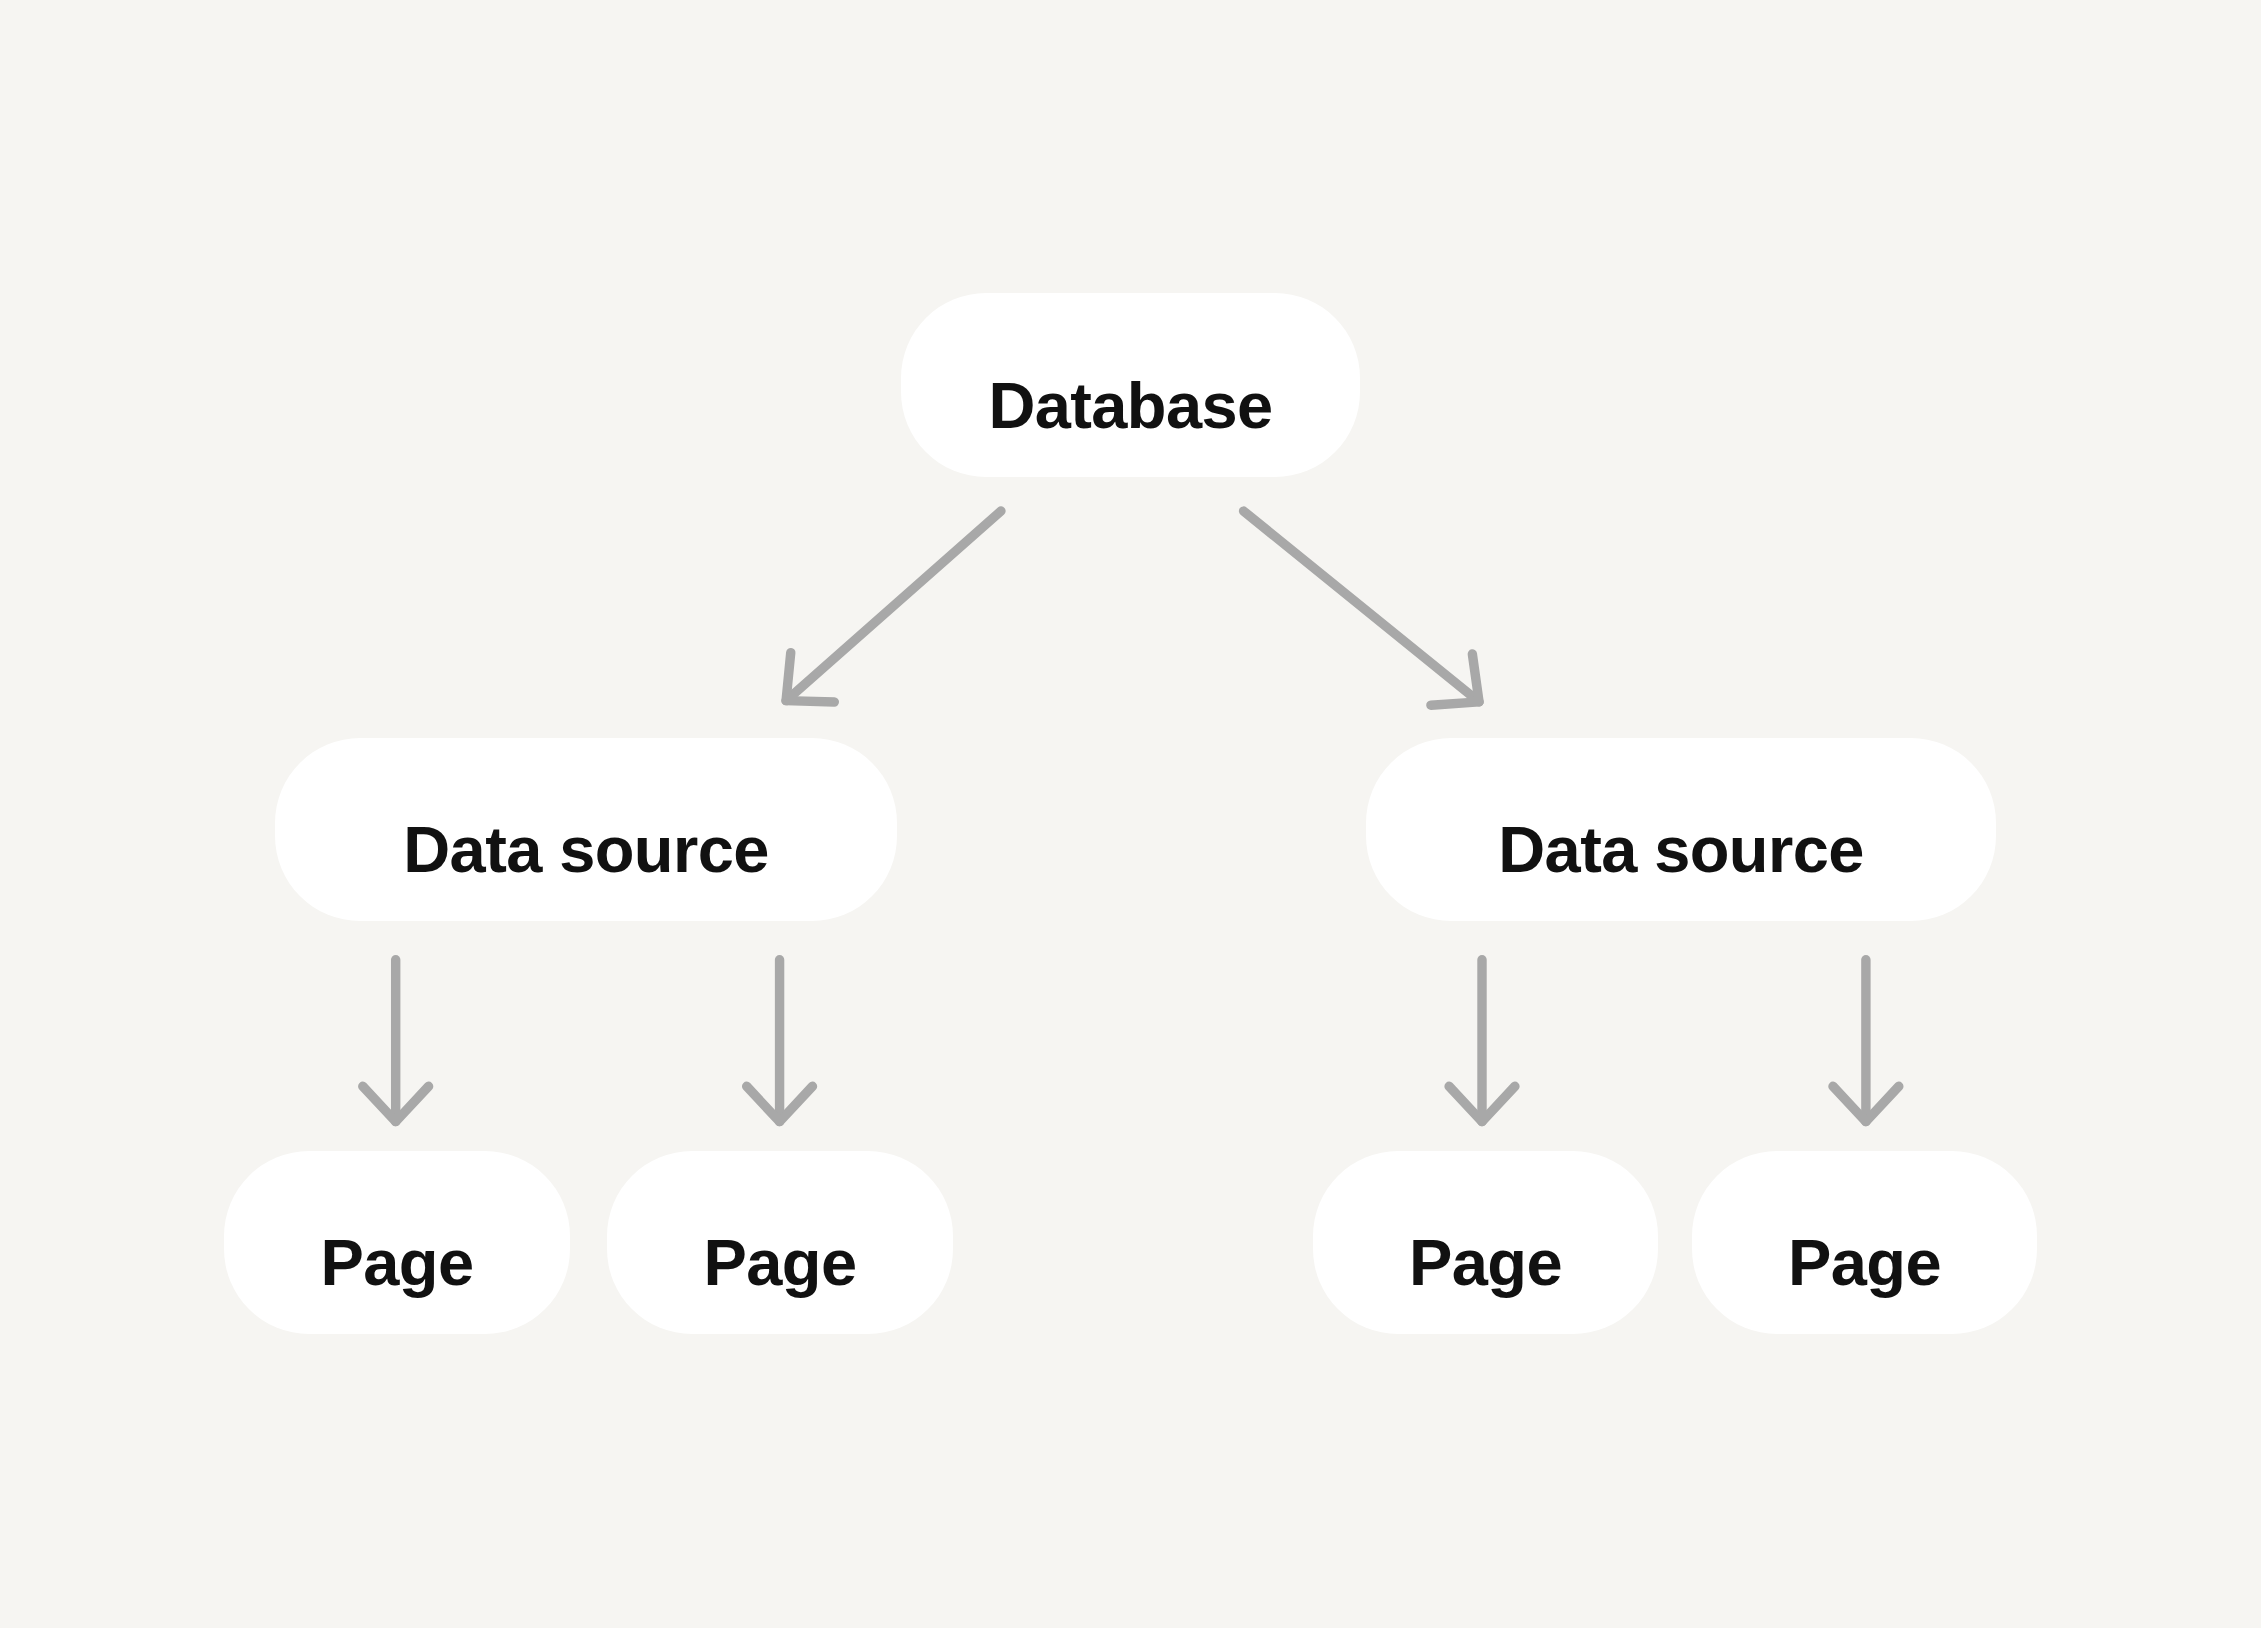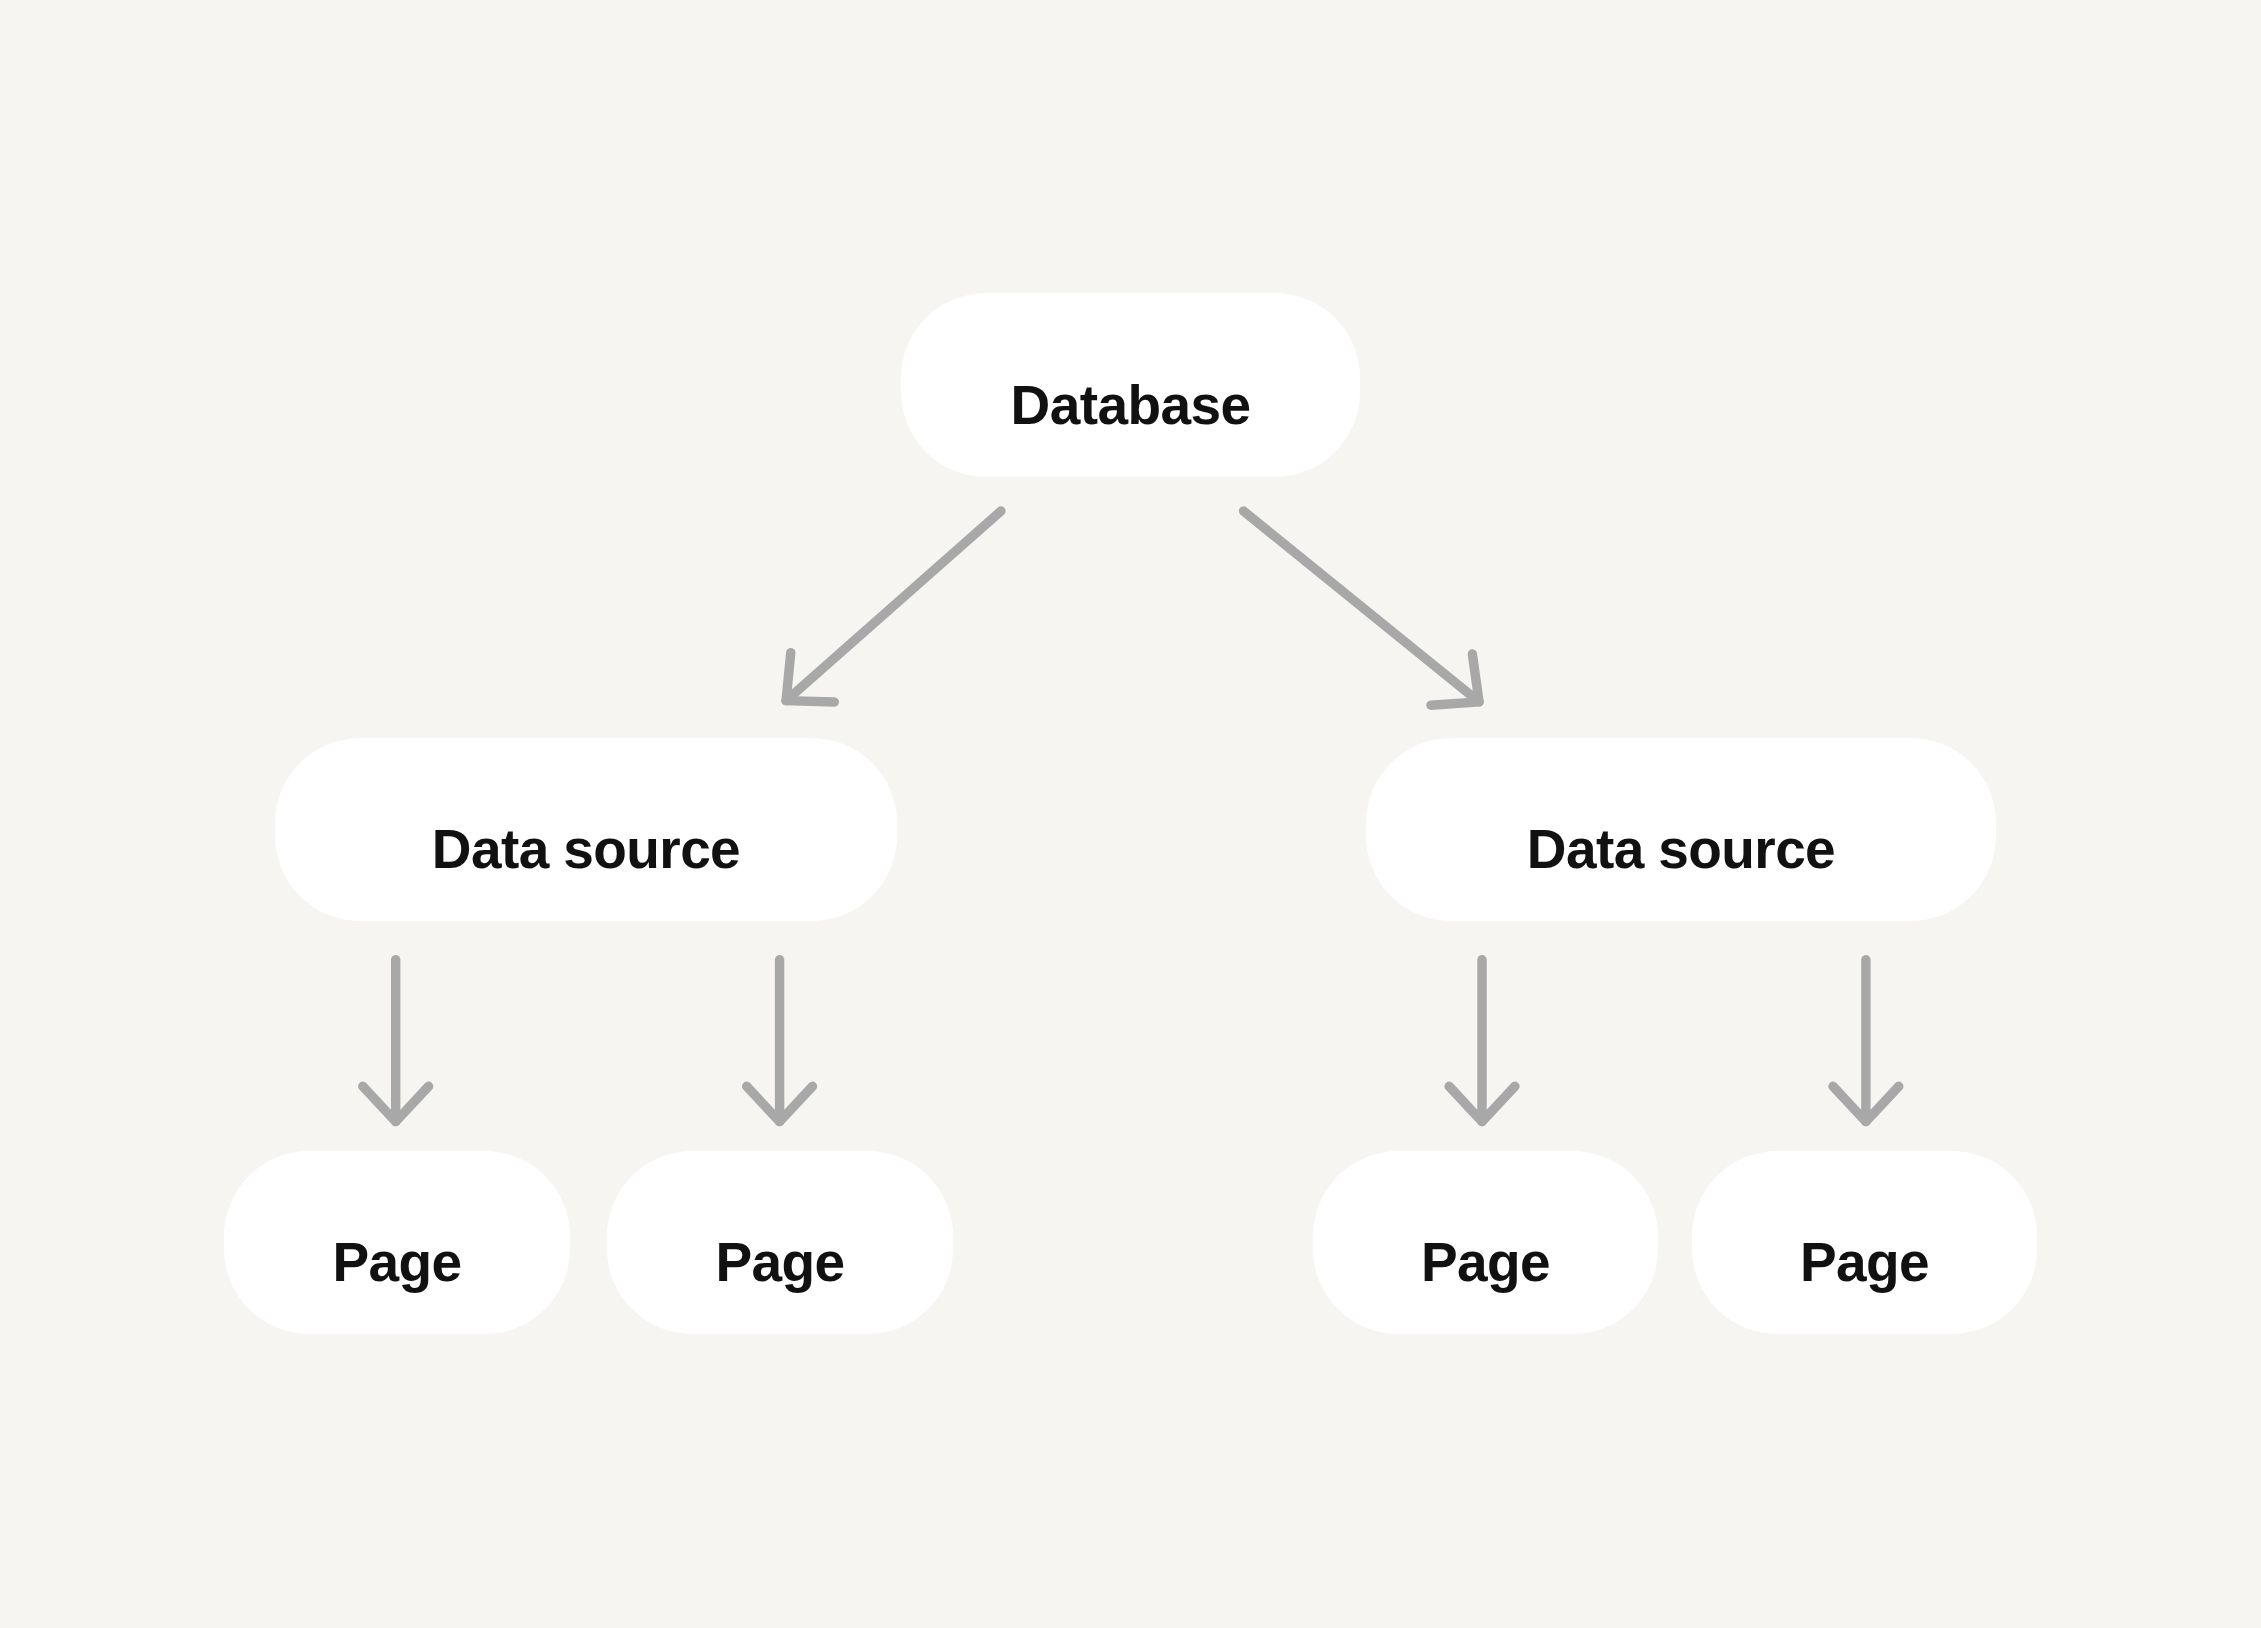--- a/index.html
+++ b/index.html
@@ -20,21 +20,21 @@
     position: absolute;
     border-radius: 85px;
     display: flex;
     align-items: center;
     justify-content: center;
     box-sizing: border-box;
   }
   .node-label {
     font-family: "Liberation Sans", sans-serif;
     font-weight: 700;
-    font-size: 55px;
+    font-size: 65px;
     line-height: 1;
     letter-spacing: -0.6px;
     white-space: nowrap;
     margin-top: 40px;
   }
 </style>
 </head>
 <body style="background: rgb(246, 245, 242);">
 
 <div class="canvas" style="background: rgb(246, 245, 242);">

